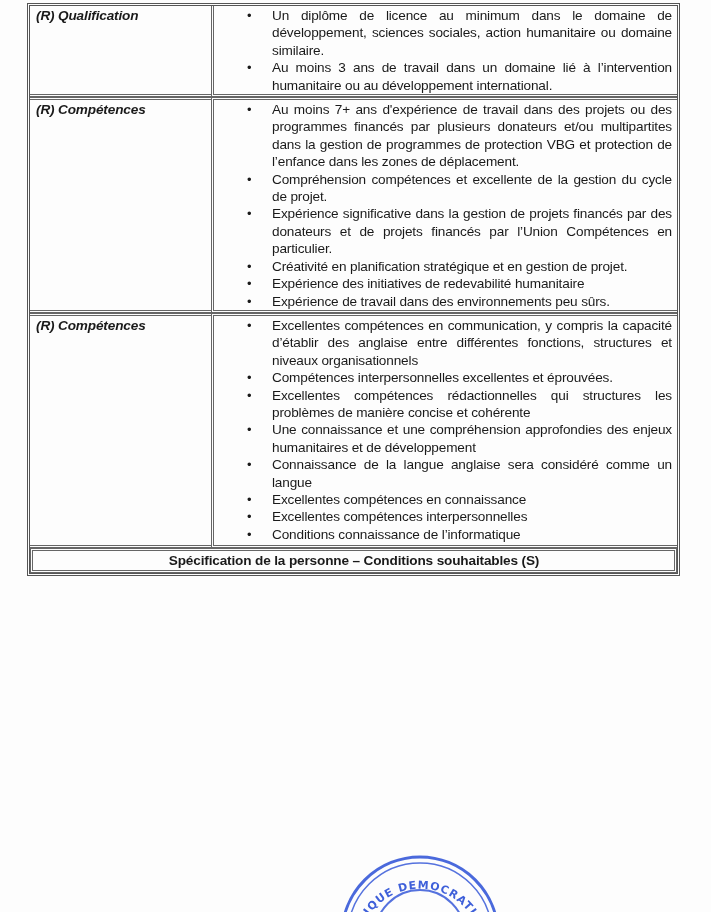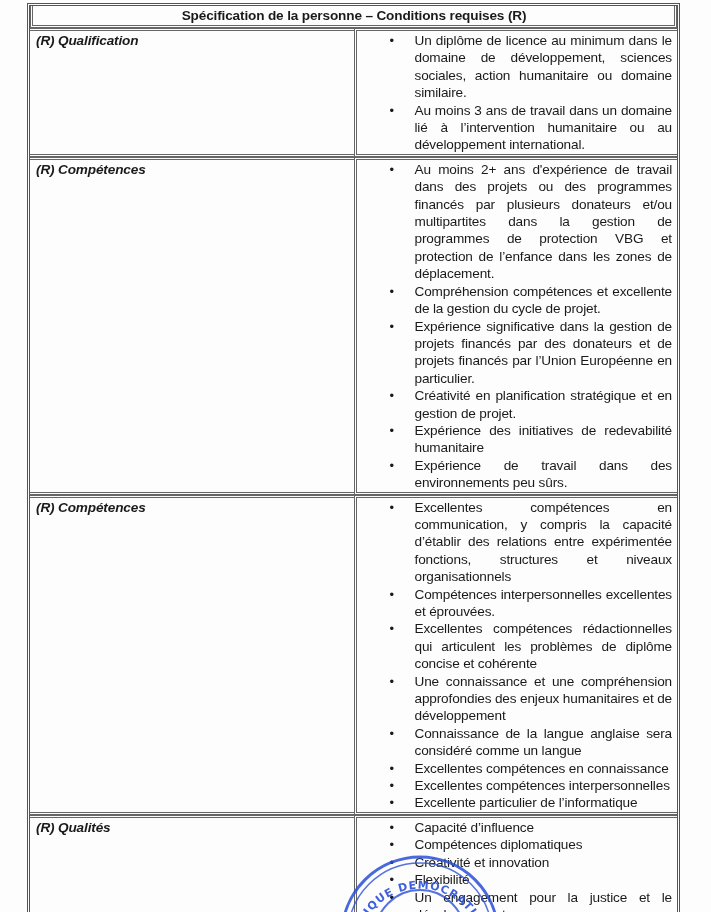--- a/index.html
+++ b/index.html
@@ -95,76 +95,61 @@
       pointer-events: none;
     }
   </style>
 </head>
 <body>
 
 <div class="page">
   <table class="spec">
     <tbody>
 
-      <tr class="section-header">
-        <td colspan="2">Spécification de la personne – Conditions requises (R)</td>
-      </tr>
 
       <tr class="row-qual">
         <td class="label">(R) Qualification</td>
         <td class="value">
           <ul class="bullets">
             <li>Un diplôme de licence au minimum dans le domaine de développement, sciences sociales, action humanitaire ou domaine similaire.</li>
             <li>Au moins 3 ans de travail dans un domaine lié à l’intervention humanitaire ou au développement international.</li>
           </ul>
         </td>
       </tr>
 
       <tr class="row-exp">
         <td class="label">(R) Compétences</td>
         <td class="value">
           <ul class="bullets">
-            <li>Au moins 2+ ans d'expérience de travail dans des projets ou des programmes financés par plusieurs donateurs et/ou multipartites dans la gestion de programmes de protection VBG et protection de l’enfance dans les zones de déplacement.</li>
+            <li>Au moins 7+ ans d'expérience de travail dans des projets ou des programmes financés par plusieurs donateurs et/ou multipartites dans la gestion de programmes de protection VBG et protection de l’enfance dans les zones de déplacement.</li>
             <li>Compréhension compétences et excellente de la gestion du cycle de projet.</li>
-            <li>Expérience significative dans la gestion de projets financés par des donateurs et de projets financés par l’Union Européenne en particulier.</li>
+            <li>Expérience significative dans la gestion de projets financés par des donateurs et de projets financés par l’Union Compétences en particulier.</li>
             <li>Créativité en planification stratégique et en gestion de projet.</li>
             <li>Expérience des initiatives de redevabilité humanitaire</li>
             <li>Expérience de travail dans des environnements peu sûrs.</li>
           </ul>
         </td>
       </tr>
 
       <tr class="row-comp">
         <td class="label">(R) Compétences</td>
         <td class="value">
           <ul class="bullets">
-            <li>Excellentes compétences en communication, y compris la capacité d’établir des relations entre expérimentée fonctions, structures et niveaux organisationnels</li>
+            <li>Excellentes compétences en communication, y compris la capacité d’établir des anglaise entre différentes fonctions, structures et niveaux organisationnels</li>
             <li>Compétences interpersonnelles excellentes et éprouvées.</li>
-            <li>Excellentes compétences rédactionnelles qui articulent les problèmes de diplôme concise et cohérente</li>
+            <li>Excellentes compétences rédactionnelles qui structures les problèmes de manière concise et cohérente</li>
             <li>Une connaissance et une compréhension approfondies des enjeux humanitaires et de développement</li>
             <li>Connaissance de la langue anglaise sera considéré comme un langue</li>
             <li>Excellentes compétences en connaissance</li>
             <li>Excellentes compétences interpersonnelles</li>
-            <li>Excellente particulier de l’informatique</li>
+            <li>Conditions connaissance de l’informatique</li>
           </ul>
         </td>
       </tr>
 
-      <tr class="row-qualites">
-        <td class="label">(R) Qualités</td>
-        <td class="value">
-          <ul class="bullets">
-            <li>Capacité d’influence</li>
-            <li>Compétences diplomatiques</li>
-            <li>Créativité et innovation</li>
-            <li>Flexibilité</li>
-            <li>Un engagement pour la justice et le développement</li>
-          </ul>
-        </td>
-      </tr>
 
       <tr class="section-header">
         <td colspan="2">Spécification de la personne – Conditions souhaitables (S)</td>
       </tr>
 
     </tbody>
   </table>
 
   <svg class="stamp" viewBox="0 0 180 110">
     <defs>

